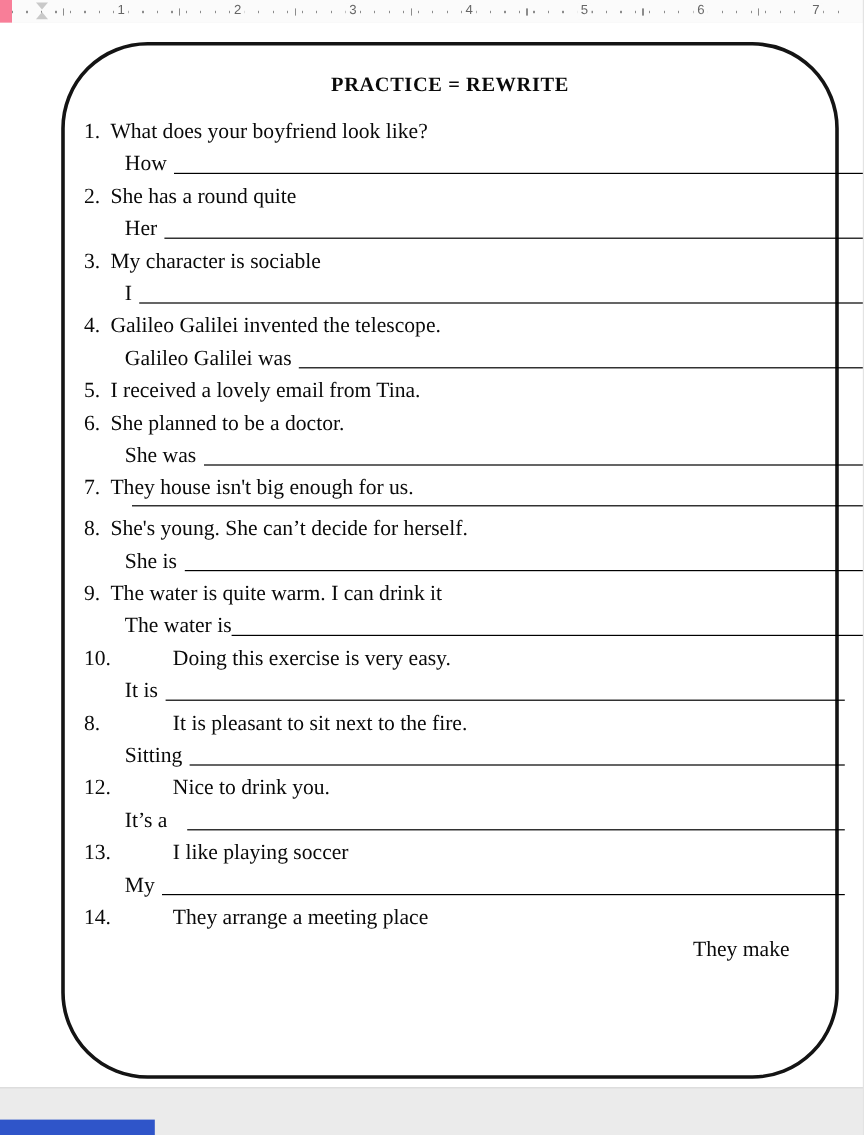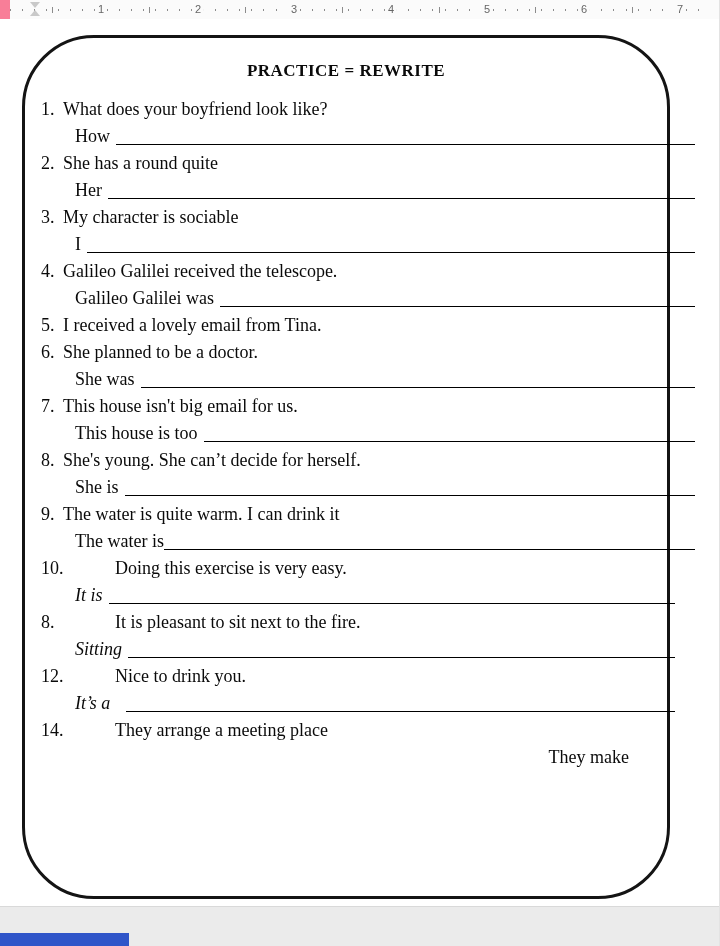--- a/index.html
+++ b/index.html
@@ -36,39 +36,39 @@
     width:0;height:0;border-left:5px solid transparent;border-right:5px solid transparent;
     border-top:6px solid #c9c9c9;
   }
   .indent-marker .tri-up{
     margin-top:2px;width:0;height:0;border-left:5px solid transparent;border-right:5px solid transparent;
     border-bottom:6px solid #c9c9c9;
   }
   
   .page{position:absolute;top:19px;left:0;width:720px;height:887px;background:#ffffff;}
   .worksheet-box{
-    position:absolute;left:22px;top:16px;width:648px;height:864px;
+    position:absolute;left:51px;top:16px;width:648px;height:864px;
     box-sizing:border-box;border:3px solid var(--page_border,#141414);
     border-radius:72px;padding:14px 16px 0 16px;
   }
   .title{
     text-align:center;font-weight:bold;font-size:17px;letter-spacing:.5px;
     margin:8px 0 14px 0;line-height:22px;
   }
   .item{font-size:18px;}
   .item:first-of-type{margin-bottom:11px;}
   .q-line{display:flex;line-height:27px;}
   .num{flex:0 0 22px;}
   .tabbed .num{flex-basis:74px;}
   .q-text{white-space:pre;}
   .a-line{display:flex;align-items:flex-end;line-height:27px;margin-left:34px;}
   .prompt{white-space:pre;}
   .blank{flex:1;height:1px;border-bottom:1.4px solid #000;margin:0 0 5px 6px;}
   .ext .a-line{margin-right:-44px;}
-  .mid .a-line{margin-right:-24px;font-style:italic;}
+  .mid .a-line{margin-right:-24px;}
   .short .a-line{margin-right:22px;flex-direction:column;}
   .no-gap .blank{margin-left:0;}
   .gap-lg .blank{margin-left:16px;}
   
   .bottom-strip{
     position:absolute;top:906px;left:0;width:720px;height:40px;
     background:#ebebeb;border-top:1px solid #d9d9d9;
   }
   .taskbar-fragment{
     position:absolute;left:0;top:933px;width:129px;height:13px;
@@ -129,21 +129,21 @@
       </div>
       <div class="a-line">
         <span class="prompt">I</span>
         <span class="blank"></span>
       </div>
     </div>
 
     <div class="item ext">
       <div class="q-line">
         <span class="num">4.</span>
-        <span class="q-text">Galileo Galilei received the telescope.</span>
+        <span class="q-text">Galileo Galilei invented the telescope.</span>
       </div>
       <div class="a-line">
         <span class="prompt">Galileo Galilei was</span>
         <span class="blank"></span>
       </div>
     </div>
 
     <div class="item ext">
       <div class="q-line">
         <span class="num">5.</span>
@@ -158,24 +158,23 @@
       </div>
       <div class="a-line">
         <span class="prompt">She was</span>
         <span class="blank"></span>
       </div>
     </div>
 
     <div class="item ext">
       <div class="q-line">
         <span class="num">7.</span>
-        <span class="q-text">This house isn't big email for us.</span>
-      </div>
-      <div class="a-line">
-        <span class="prompt">This house is too</span>
+        <span class="q-text">They house isn't big enough for us.</span>
+      </div>
+      <div class="a-line">
         <span class="blank"></span>
       </div>
     </div>
 
     <div class="item ext">
       <div class="q-line">
         <span class="num">8.</span>
         <span class="q-text">She's young. She can’t decide for herself.</span>
       </div>
       <div class="a-line">
@@ -221,20 +220,30 @@
       <div class="q-line">
         <span class="num">12.</span>
         <span class="q-text">Nice to drink you.</span>
       </div>
       <div class="a-line">
         <span class="prompt">It’s a</span>
         <span class="blank"></span>
       </div>
     </div>
 
+    <div class="item mid tabbed">
+      <div class="q-line">
+        <span class="num">13.</span>
+        <span class="q-text">I like playing soccer</span>
+      </div>
+      <div class="a-line">
+        <span class="prompt">My</span>
+        <span class="blank"></span>
+      </div>
+    </div>
 
     <div class="item short tabbed">
       <div class="q-line">
         <span class="num">14.</span>
         <span class="q-text">They arrange a meeting place</span>
       </div>
       <div class="a-line">
         <span class="prompt">They make</span>
         <span class="blank"></span>
       </div>

